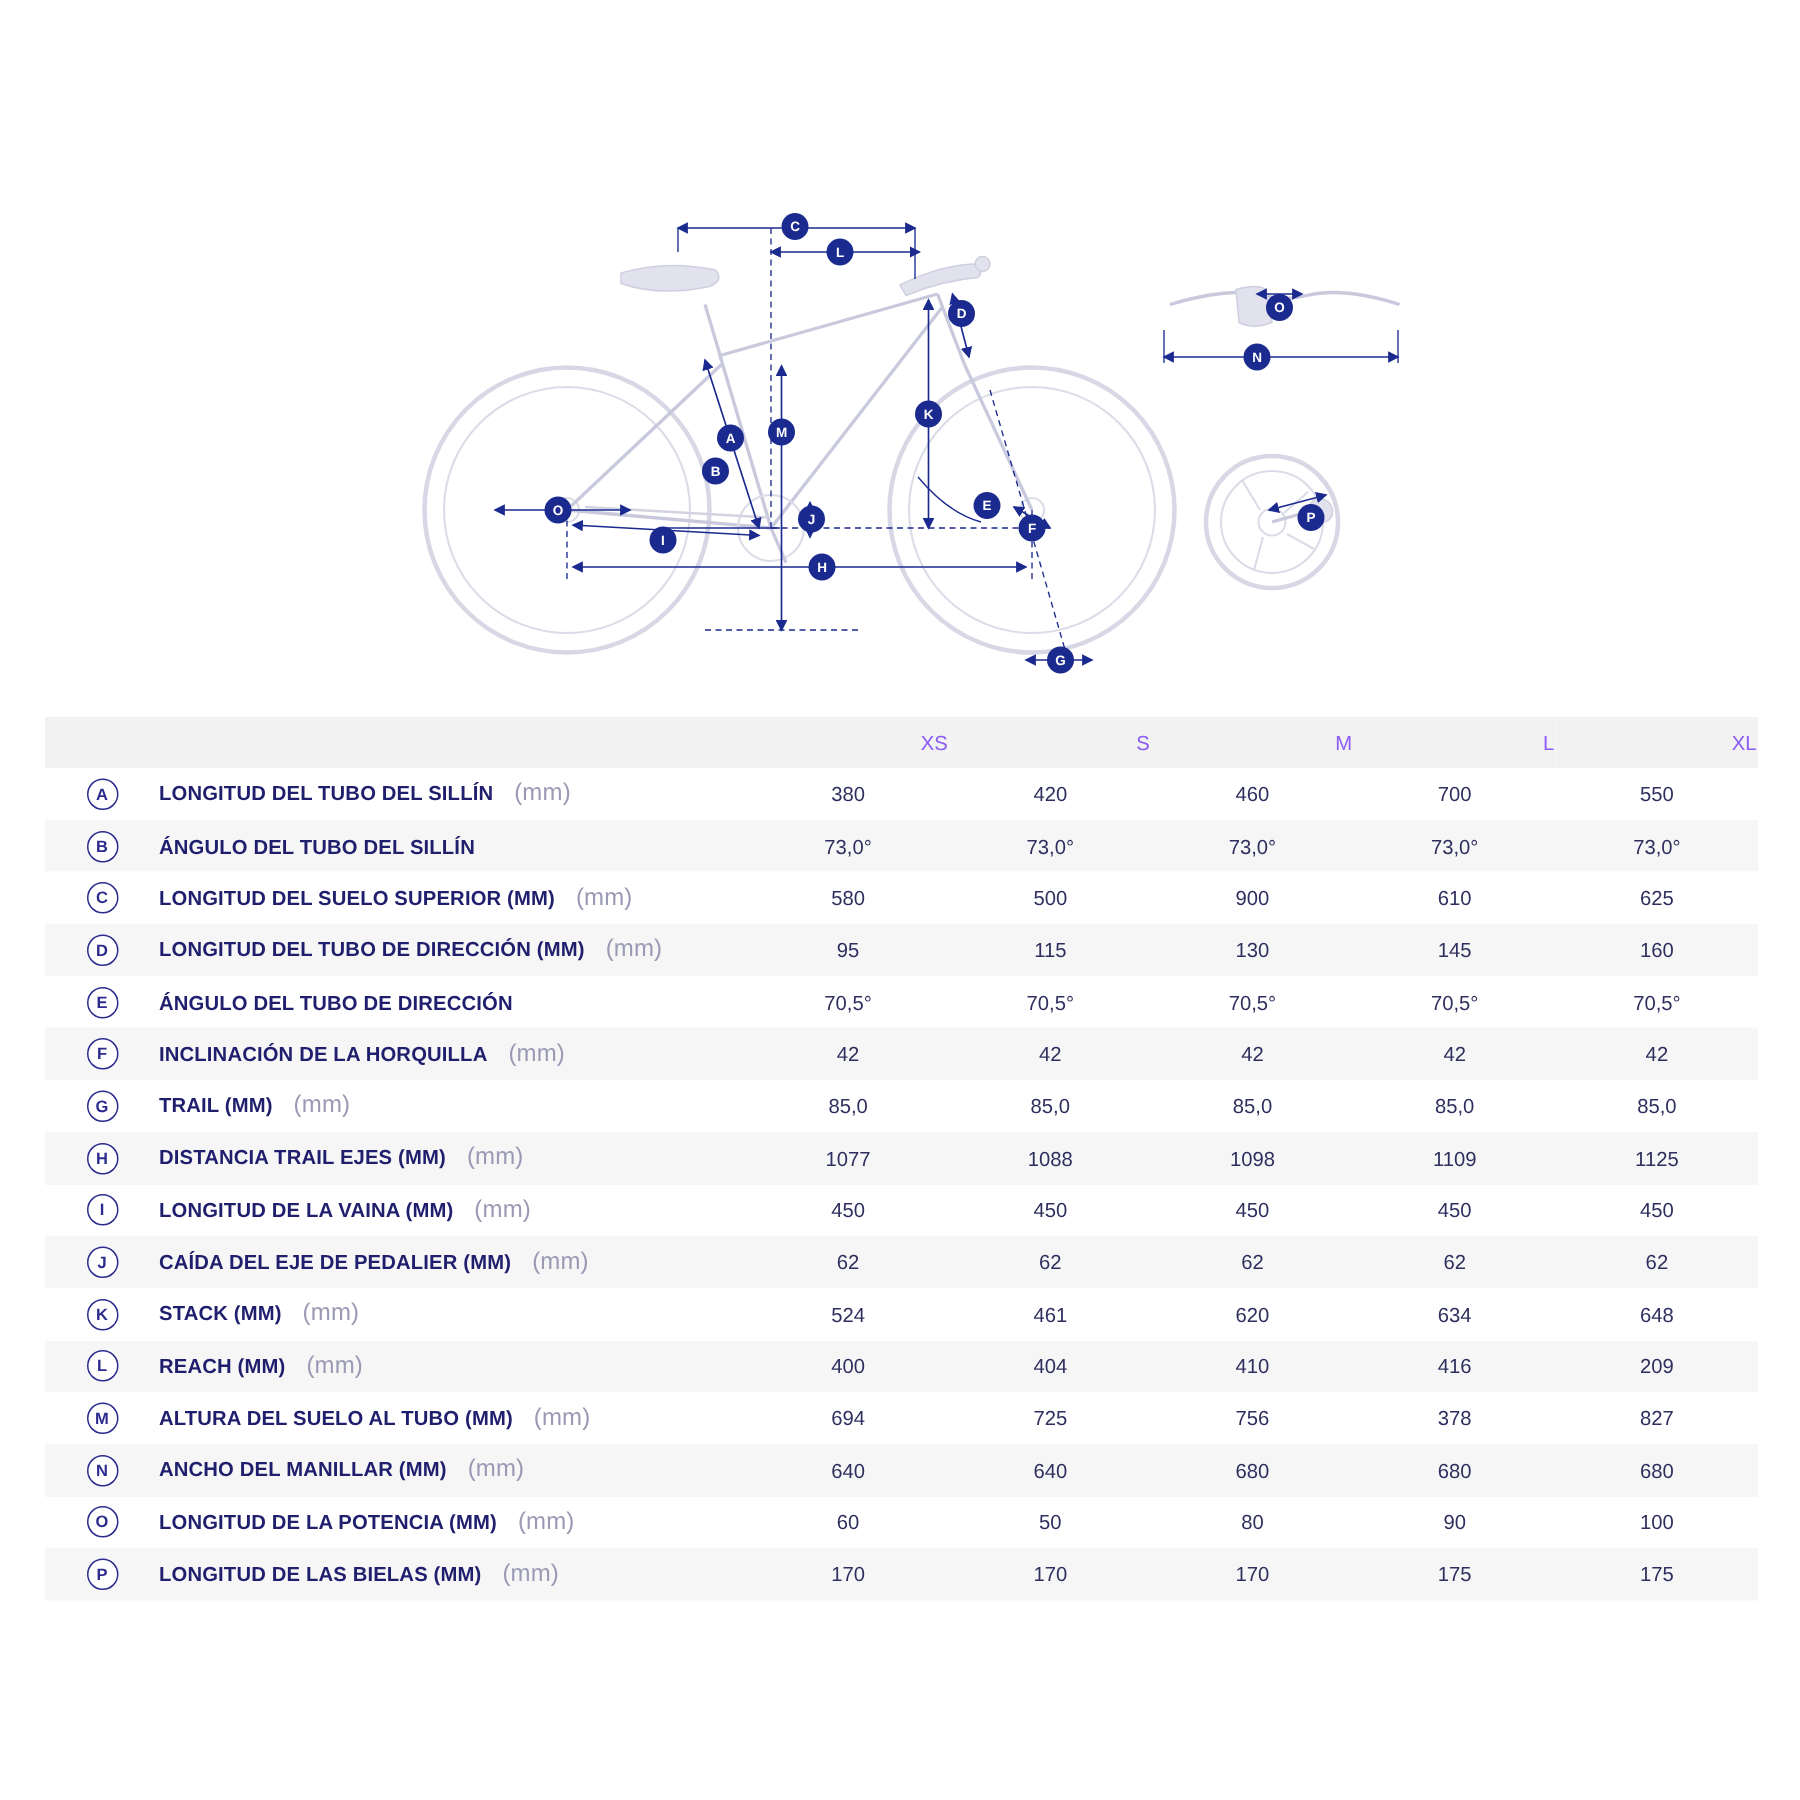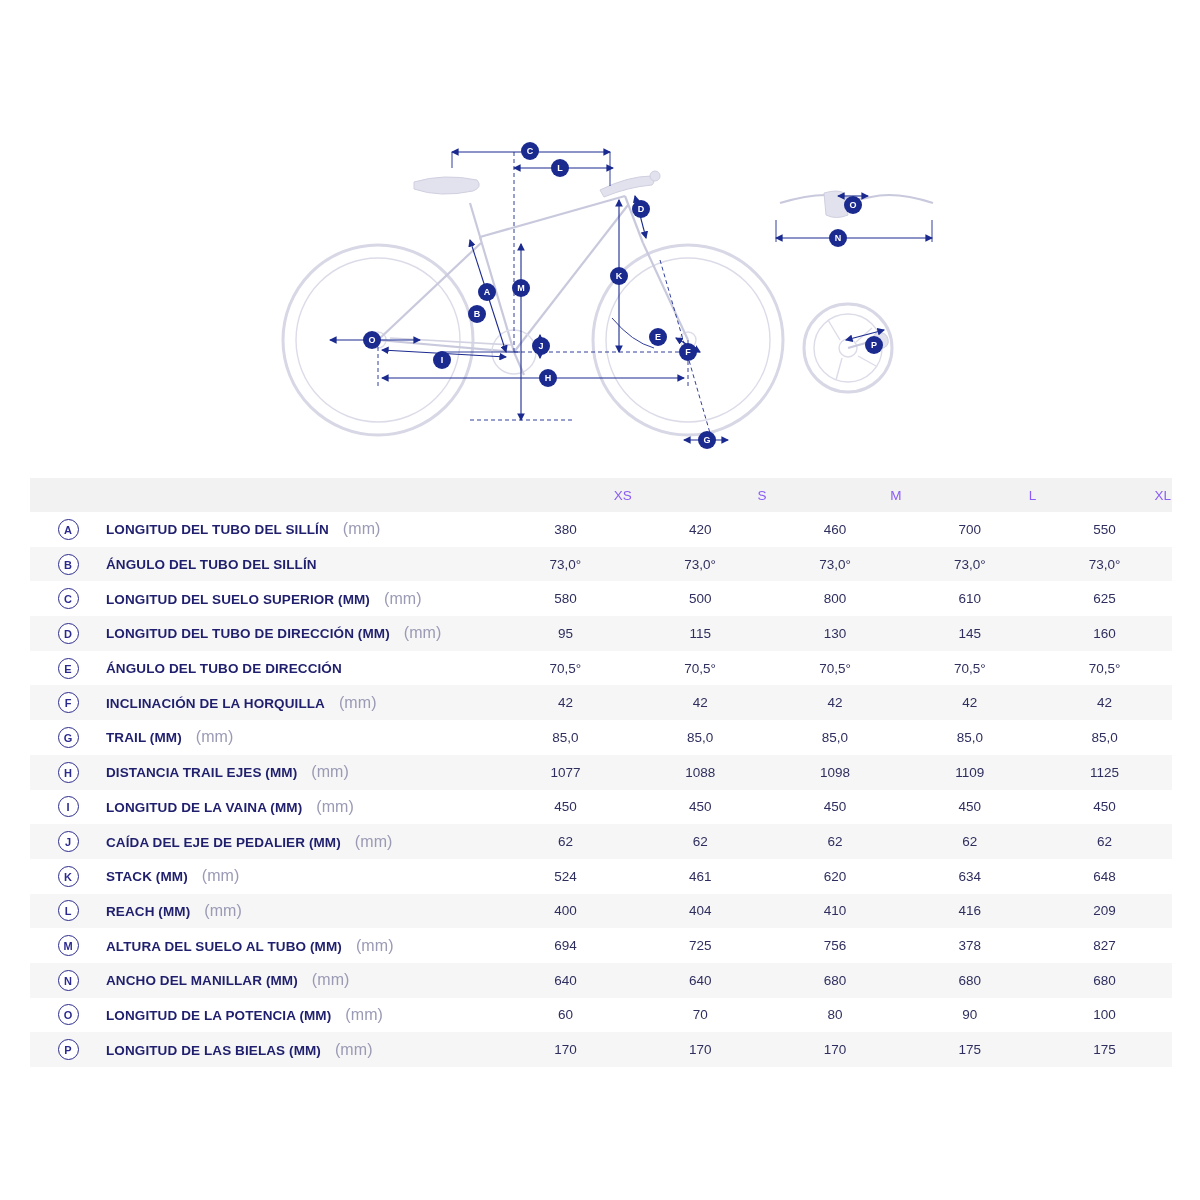--- a/index.html
+++ b/index.html
@@ -333,21 +333,21 @@
           <td class="val-cell">73,0°</td>
           <td class="val-cell">73,0°</td>
           <td class="val-cell">73,0°</td>
           <td class="val-cell">73,0°</td>
         </tr>
         <tr class="odd">
           <td class="badge-cell"><span class="badge">C</span></td>
           <td class="label-cell"><span>LONGITUD DEL SUELO SUPERIOR (MM)</span><span class="unit">(mm)</span></td>
           <td class="val-cell">580</td>
           <td class="val-cell">500</td>
-          <td class="val-cell">800</td>
+          <td class="val-cell">900</td>
           <td class="val-cell">610</td>
           <td class="val-cell">625</td>
         </tr>
         <tr class="even">
           <td class="badge-cell"><span class="badge">D</span></td>
           <td class="label-cell"><span>LONGITUD DEL TUBO DE DIRECCIÓN (MM)</span><span class="unit">(mm)</span></td>
           <td class="val-cell">95</td>
           <td class="val-cell">115</td>
           <td class="val-cell">130</td>
           <td class="val-cell">145</td>
@@ -440,21 +440,21 @@
           <td class="val-cell">640</td>
           <td class="val-cell">640</td>
           <td class="val-cell">680</td>
           <td class="val-cell">680</td>
           <td class="val-cell">680</td>
         </tr>
         <tr class="odd">
           <td class="badge-cell"><span class="badge">O</span></td>
           <td class="label-cell"><span>LONGITUD DE LA POTENCIA (MM)</span><span class="unit">(mm)</span></td>
           <td class="val-cell">60</td>
-          <td class="val-cell">70</td>
+          <td class="val-cell">50</td>
           <td class="val-cell">80</td>
           <td class="val-cell">90</td>
           <td class="val-cell">100</td>
         </tr>
         <tr class="even">
           <td class="badge-cell"><span class="badge">P</span></td>
           <td class="label-cell"><span>LONGITUD DE LAS BIELAS (MM)</span><span class="unit">(mm)</span></td>
           <td class="val-cell">170</td>
           <td class="val-cell">170</td>
           <td class="val-cell">170</td>

